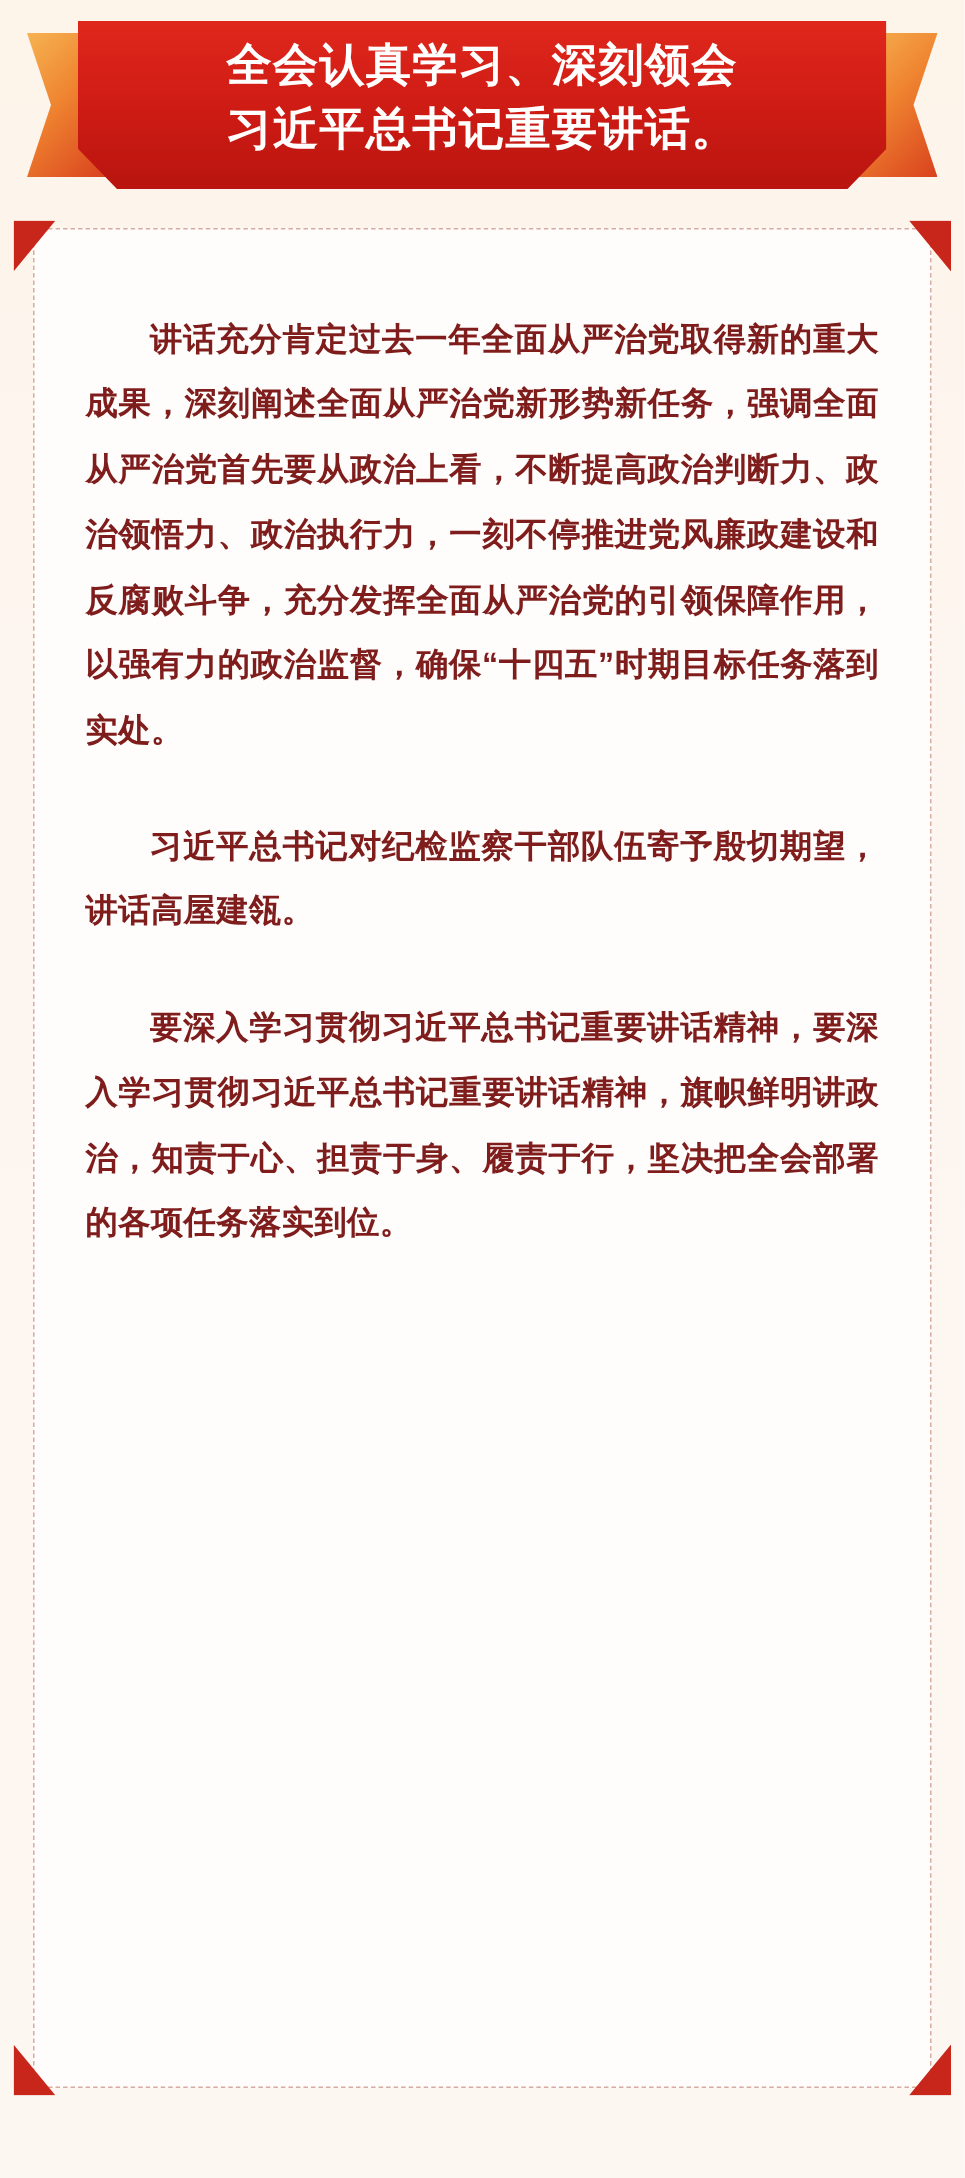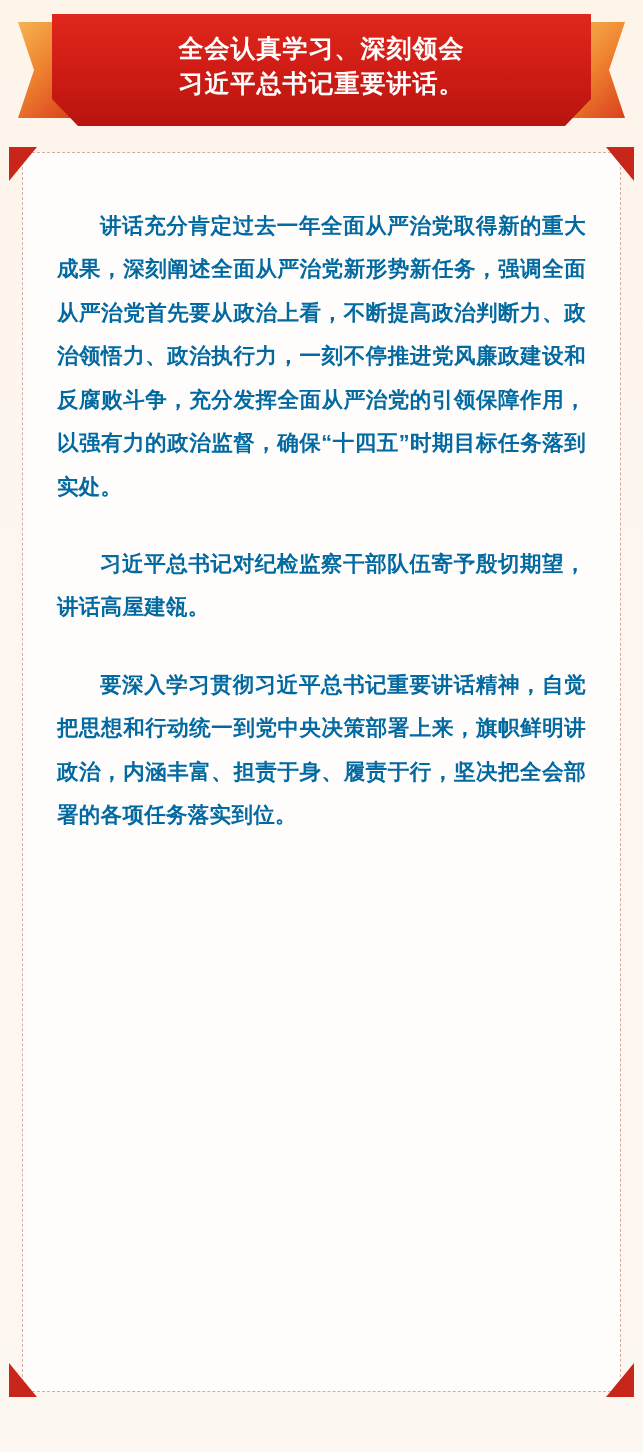--- a/index.html
+++ b/index.html
@@ -51,21 +51,21 @@
     height: 112px;
     background: linear-gradient(180deg, #e0271c 0%, #cd1b14 55%, #b9140f 100%);
     clip-path: polygon(0 0, 100% 0, 100% 76%, calc(100% - 26px) 100%, 26px 100%, 0 76%);
     display: flex;
     align-items: center;
     justify-content: center;
     box-shadow: 0 2px 6px rgba(160, 20, 10, 0.25);
   }
   .banner-title {
     color: #ffffff;
-    font-size: 25px;
+    font-size: 30px;
     font-weight: bold;
     line-height: 1.42;
     text-align: left;
     letter-spacing: 1px;
     padding-bottom: 8px;
     white-space: pre-line;
   }
   
   .card-wrap {
     position: relative;
@@ -100,21 +100,21 @@
     left: -14px;
     bottom: -6px;
     clip-path: polygon(0 0, 0 100%, 100% 100%);
   }
   .corner.br {
     right: -14px;
     bottom: -6px;
     clip-path: polygon(100% 0, 100% 100%, 0 100%);
   }
   .para {
-    color: #0369a1;
+    color: #7f1d1d;
     font-size: 21.5px;
     font-weight: bold;
     line-height: 2.02;
     text-align: justify;
     text-justify: inter-ideograph;
     text-indent: 2em;
     margin: 0 0 34px 0;
     letter-spacing: 0.3px;
   }
   .para:last-child {
@@ -137,17 +137,17 @@
 
   <div class="card-wrap">
     <div class="card">
       <span class="corner tl"></span>
       <span class="corner tr"></span>
       <span class="corner bl"></span>
       <span class="corner br"></span>
 
       <p class="para">讲话充分肯定过去一年全面从严治党取得新的重大成果，深刻阐述全面从严治党新形势新任务，强调全面从严治党首先要从政治上看，不断提高政治判断力、政治领悟力、政治执行力，一刻不停推进党风廉政建设和反腐败斗争，充分发挥全面从严治党的引领保障作用，以强有力的政治监督，确保“十四五”时期目标任务落到实处。</p>
       <p class="para">习近平总书记对纪检监察干部队伍寄予殷切期望，讲话高屋建瓴。</p>
-      <p class="para">要深入学习贯彻习近平总书记重要讲话精神，自觉把思想和行动统一到党中央决策部署上来，旗帜鲜明讲政治，内涵丰富、担责于身、履责于行，坚决把全会部署的各项任务落实到位。</p>
+      <p class="para">要深入学习贯彻习近平总书记重要讲话精神，要深入学习贯彻习近平总书记重要讲话精神，旗帜鲜明讲政治，知责于心、担责于身、履责于行，坚决把全会部署的各项任务落实到位。</p>
     </div>
   </div>
 
 </div>
 
 </body></html>

